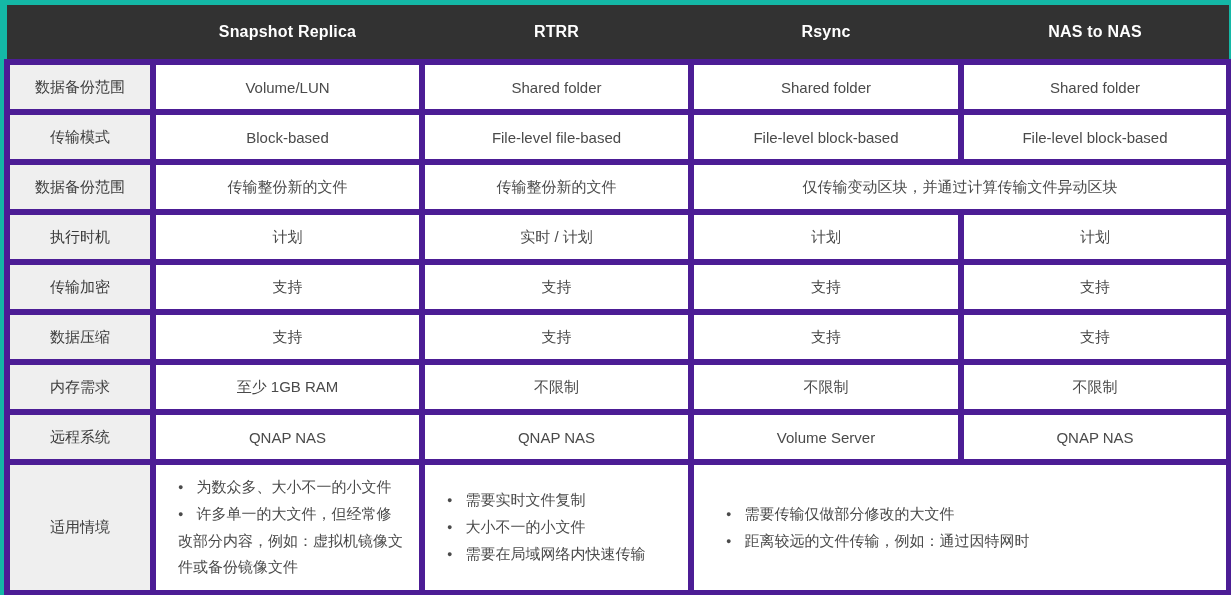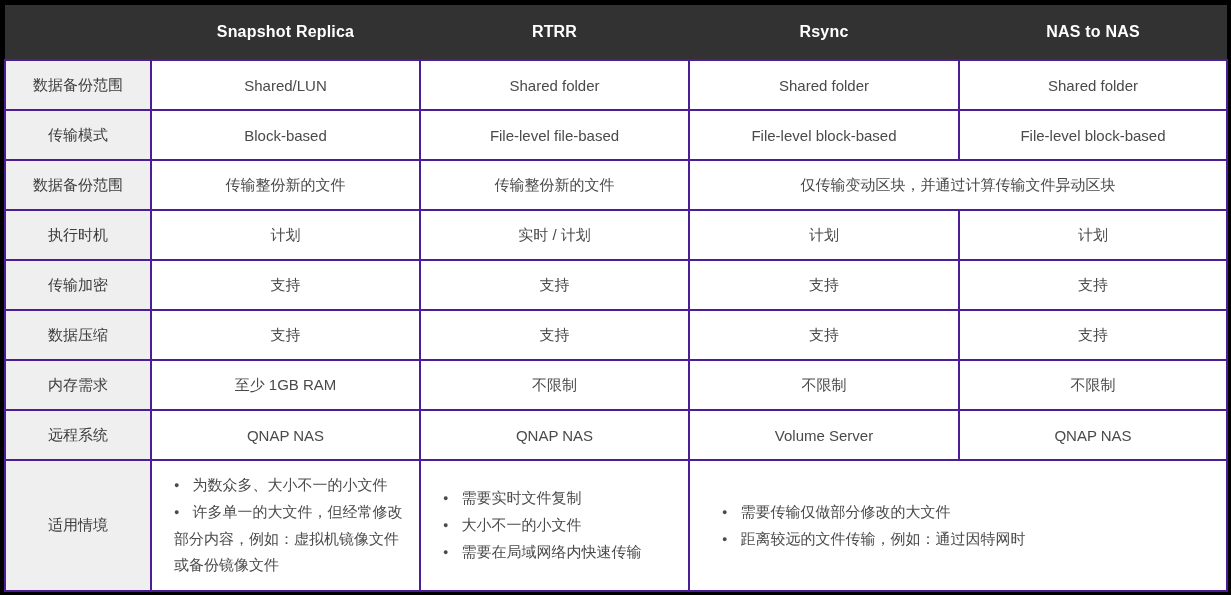--- a/index.html
+++ b/index.html
@@ -6,42 +6,42 @@
     margin: 0;
     padding: 0;
     background: #ffffff;
     font-family: "Liberation Sans", "DejaVu Sans", sans-serif;
   }
   .page {
     width: 1231px;
     height: 595px;
     box-sizing: border-box;
     padding: 5px 5px 0 4px;
-    background: #000000;
+    background: #14b8a6;
   }
   table.compare {
     border-collapse: collapse;
     table-layout: fixed;
     width: 1222px;
   }
   
   thead th {
     background: #323232;
     color: #ffffff;
     font-size: 16px;
     font-weight: 600;
     height: 52px;
     border: none;
     text-align: center;
     vertical-align: middle;
     letter-spacing: 0.2px;
   }
   
   tbody td {
-    border: 2px solid #4c1d95;
+    border: 6px solid #4c1d95;
     background: #ffffff;
     color: #4a4a4a;
     font-size: 15px;
     text-align: center;
     vertical-align: middle;
     height: 50px;
     padding: 2px 8px;
     box-sizing: border-box;
   }
   tbody td.rowlabel {
@@ -86,21 +86,21 @@
         <th></th>
         <th>Snapshot Replica</th>
         <th>RTRR</th>
         <th>Rsync</th>
         <th>NAS to NAS</th>
       </tr>
     </thead>
     <tbody>
       <tr>
         <td class="rowlabel">数据备份范围</td>
-        <td>Shared/LUN</td>
+        <td>Volume/LUN</td>
         <td>Shared folder</td>
         <td>Shared folder</td>
         <td>Shared folder</td>
       </tr>
       <tr>
         <td class="rowlabel">传输模式</td>
         <td>Block-based</td>
         <td>File-level file-based</td>
         <td>File-level block-based</td>
         <td>File-level block-based</td>

